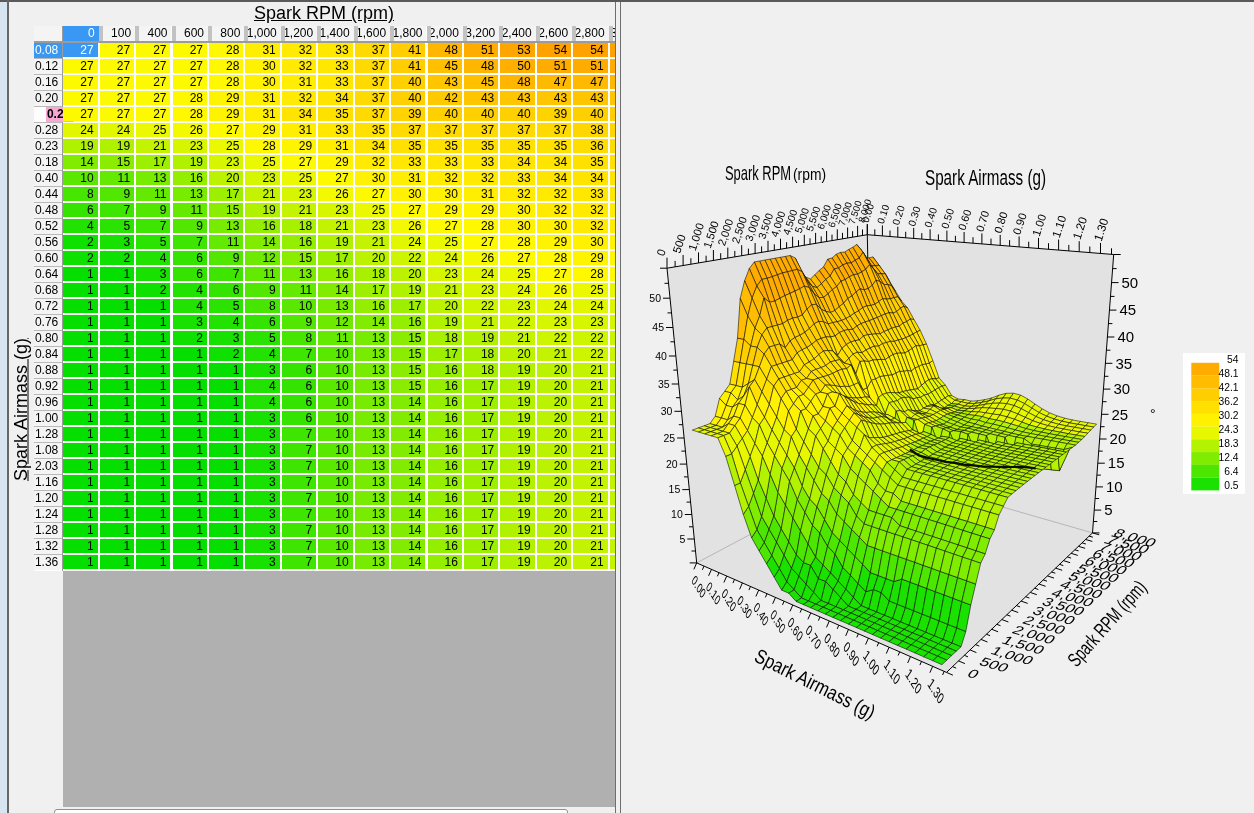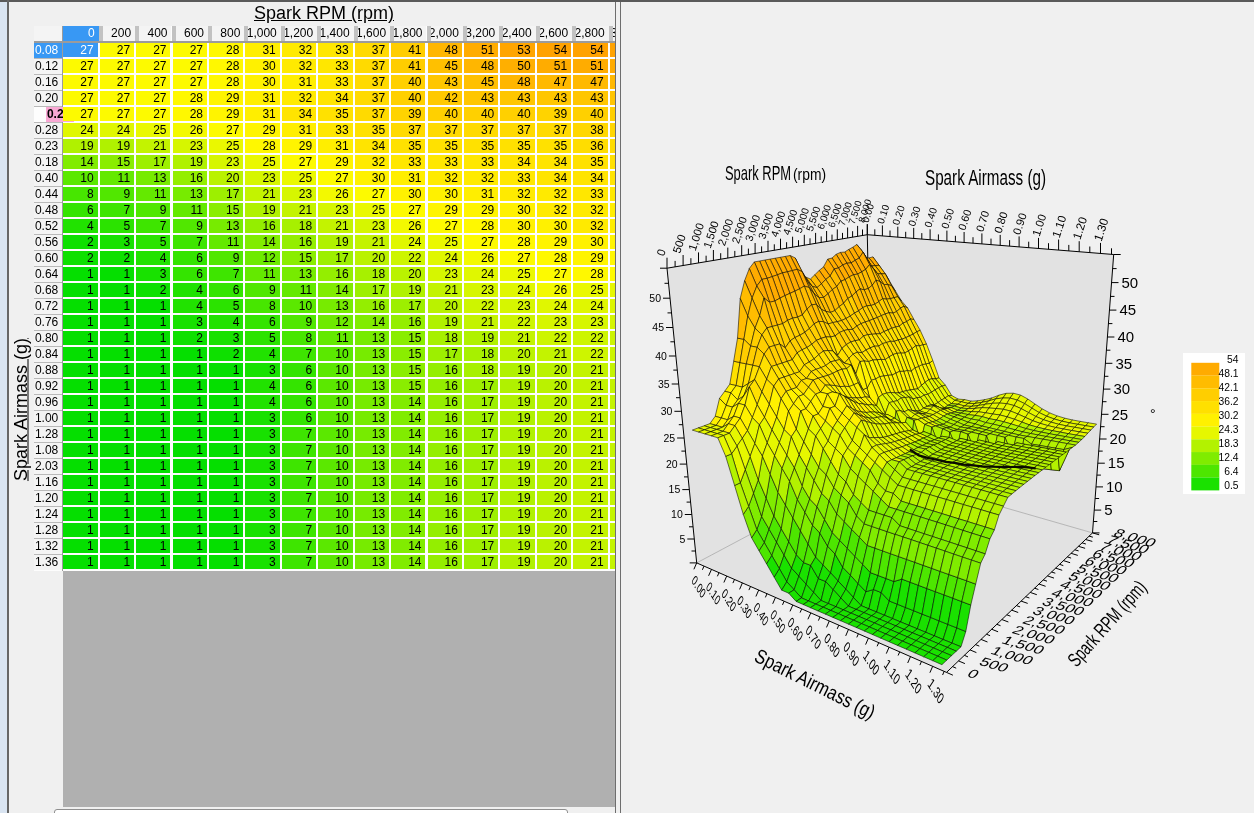--- a/index.html
+++ b/index.html
@@ -10,21 +10,21 @@
 <div class="a" style="left:620px;top:2px;width:1px;height:811px;background:#6e6e6e"></div>
 <div class="a" style="left:204px;top:3px;width:240px;text-align:center;font-size:18px;text-decoration:underline">Spark RPM (rpm)</div>
 <div class="a" style="left:-59px;top:399px;width:160px;text-align:center;font-size:18px;text-decoration:underline;transform:rotate(-90deg)">Spark Airmass (g)</div>
 <div class="a" style="left:63px;top:571px;width:551.5px;height:235.5px;background:#b0b0b0"></div>
 <div class="a" style="left:54px;top:809px;width:512px;height:8px;background:#fff;border:1px solid #8f8f8f;border-radius:3px"></div>
 <div class="a" style="left:34px;top:26px;width:580.5px;height:545px;background:#fdfdfd;overflow:hidden">
 <div class="a" style="left:0;top:15px;width:580.5px;height:2px;background:#9b9b9b"></div>
 <div class="a" style="left:28.3px;top:0;width:1px;height:545px;background:#9b9b9b"></div>
 <div class="c" style="left:0.0px;top:0.0px;width:28.3px;height:15px;background:#f4f4f4;"></div>
     <div class="c" style="left:29.3px;top:0.0px;width:35.4px;height:15px;background:#3898f4;color:#fff;">0</div>
-    <div class="c" style="left:65.7px;top:0.0px;width:35.4px;height:15px;background:#f4f4f4;">200</div>
+    <div class="c" style="left:65.7px;top:0.0px;width:35.4px;height:15px;background:#f4f4f4;">100</div>
     <div class="c" style="left:102.1px;top:0.0px;width:35.4px;height:15px;background:#f4f4f4;">400</div>
     <div class="c" style="left:138.6px;top:0.0px;width:35.4px;height:15px;background:#f4f4f4;">600</div>
     <div class="c" style="left:175.0px;top:0.0px;width:35.4px;height:15px;background:#f4f4f4;">800</div>
     <div class="c" style="left:211.4px;top:0.0px;width:35.4px;height:15px;background:#f4f4f4;">1,000</div>
     <div class="c" style="left:247.8px;top:0.0px;width:35.4px;height:15px;background:#f4f4f4;">1,200</div>
     <div class="c" style="left:284.2px;top:0.0px;width:35.4px;height:15px;background:#f4f4f4;">1,400</div>
     <div class="c" style="left:320.7px;top:0.0px;width:35.4px;height:15px;background:#f4f4f4;">1,600</div>
     <div class="c" style="left:357.1px;top:0.0px;width:35.4px;height:15px;background:#f4f4f4;">1,800</div>
     <div class="c" style="left:393.5px;top:0.0px;width:35.4px;height:15px;background:#f4f4f4;">2,000</div>
     <div class="c" style="left:429.9px;top:0.0px;width:35.4px;height:15px;background:#f4f4f4;">3,200</div>

